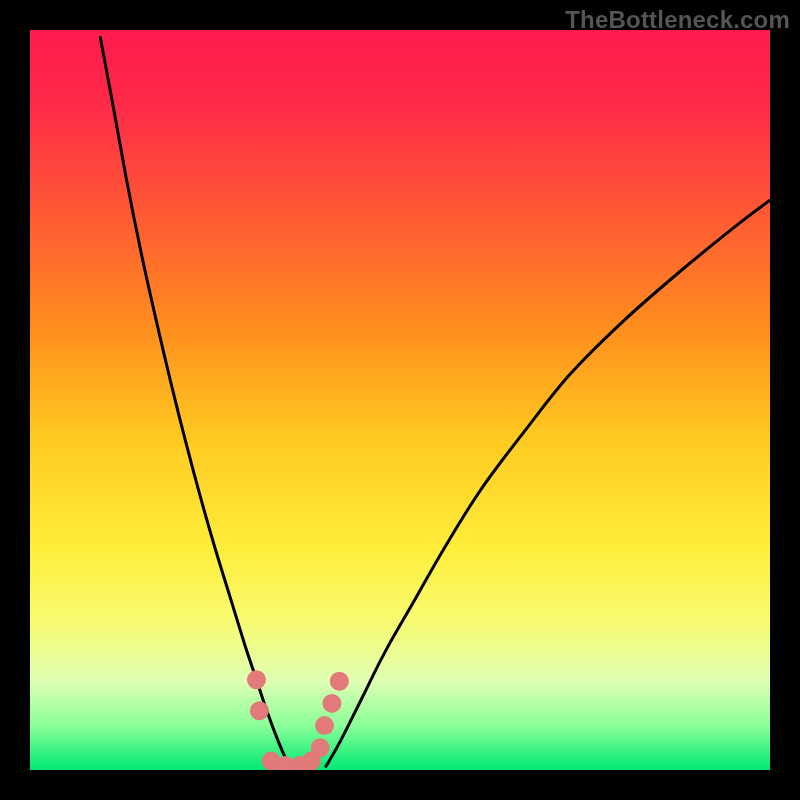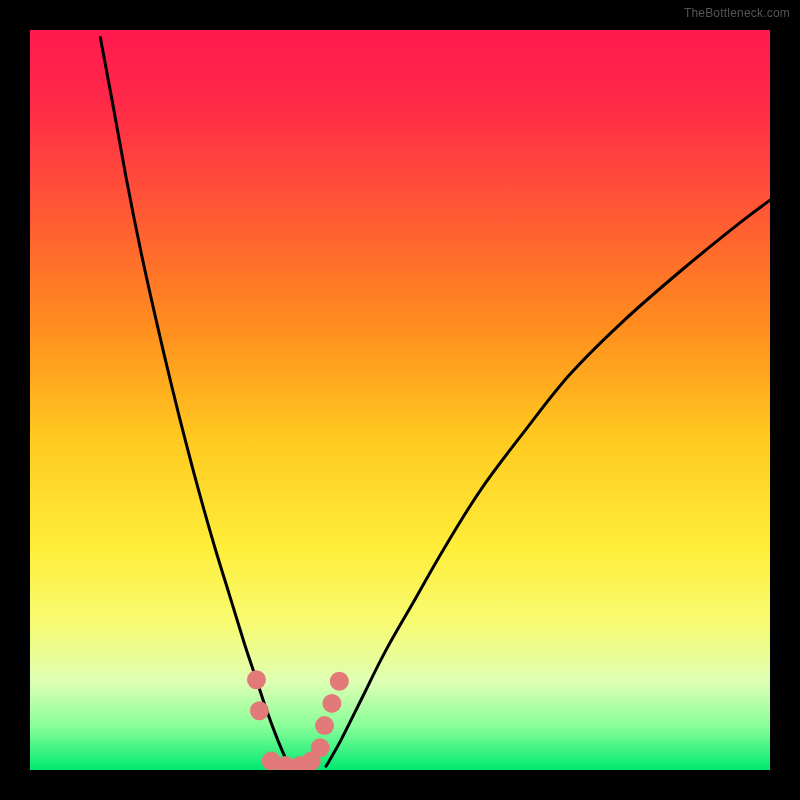--- a/index.html
+++ b/index.html
@@ -23,22 +23,22 @@
     top: 30px;
     width: 740px;
     height: 740px;
     overflow: hidden;
   }
   .watermark {
     position: absolute;
     top: 6px;
     right: 10px;
     color: #555;
-    font-size: 12px;
-    font-weight: 400;
+    font-size: 24px;
+    font-weight: 700;
     letter-spacing: 0.2px;
     user-select: none;
   }
 </style>
 </head>
 <body>
 
 <div class="frame">
 
   <div class="plot">

